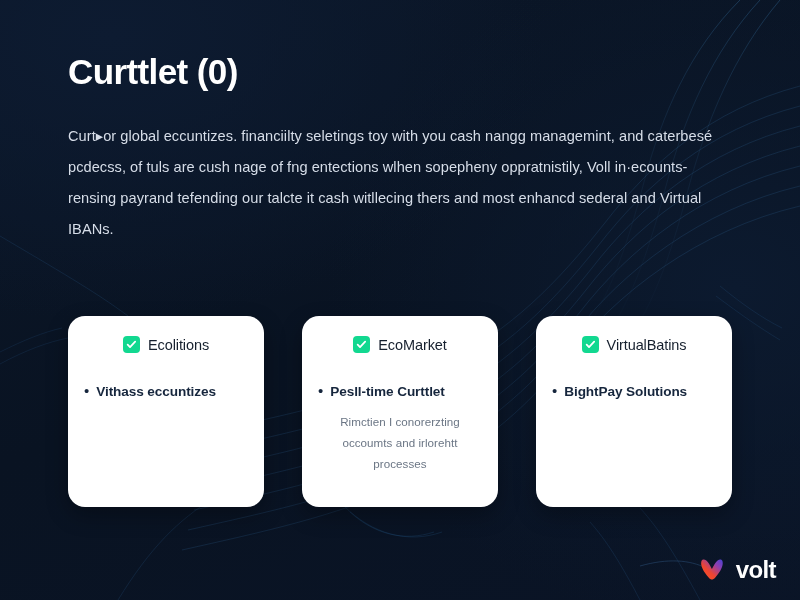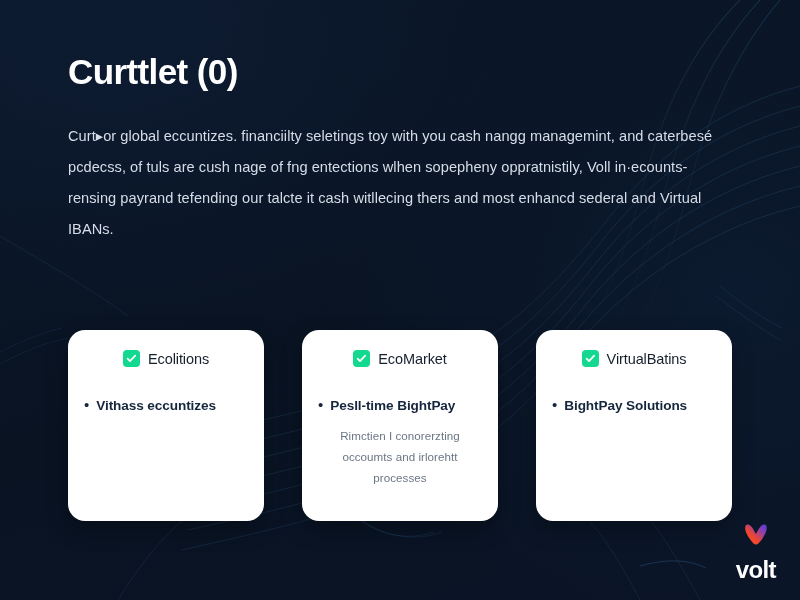--- a/index.html
+++ b/index.html
@@ -50,21 +50,21 @@
     color: #d6dde8;
     font-weight: 400;
     max-width: 662px;
     letter-spacing: 0.05px;
   }
 
   
   #card-row {
     position: absolute;
     left: 68px;
-    top: 330px;
+    top: 316px;
     width: 664px;
     display: flex;
     gap: 38px;
   }
   .feature-card {
     width: 201px;
     height: 191px;
     background: #ffffff;
     border-radius: 17px;
     box-shadow: 0 8px 22px rgba(0,0,0,0.30);
@@ -128,21 +128,20 @@
   }
 
   
   #volt-logo {
     position: absolute;
     right: 24px;
     bottom: 18px;
     display: flex;
     align-items: center;
     gap: 11px;
-    flex-direction: column;
   }
   #volt-mark { display:block; }
   #volt-wordmark {
     font-size: 24px;
     font-weight: 700;
     color: #ffffff;
     letter-spacing: -0.6px;
     line-height: 1;
   }
 </style>
@@ -236,21 +235,21 @@
     <div class="card-head">
       <span class="check-box">
         <svg width="11" height="11" viewBox="0 0 12 12" aria-hidden="true">
           <path d="M1.8 6.2 L4.4 8.8 L10 2.8" fill="none" stroke="#ffffff" stroke-width="1.9" stroke-linecap="round" stroke-linejoin="round"></path>
         </svg>
       </span>
       <span class="card-title">EcoMarket</span>
     </div>
     <div class="card-bullet-row">
       <span class="bullet-dot">•</span>
-      <span class="card-bullet">Pesll-time BightPay</span>
+      <span class="card-bullet">Pesll-time Curttlet</span>
     </div>
     <div class="card-body">Rimctien I conorerzting occoumts and irlorehtt processes</div>
   </div>
 
   <div class="feature-card">
     <div class="card-head">
       <span class="check-box">
         <svg width="11" height="11" viewBox="0 0 12 12" aria-hidden="true">
           <path d="M1.8 6.2 L4.4 8.8 L10 2.8" fill="none" stroke="#ffffff" stroke-width="1.9" stroke-linecap="round" stroke-linejoin="round"></path>
         </svg>

